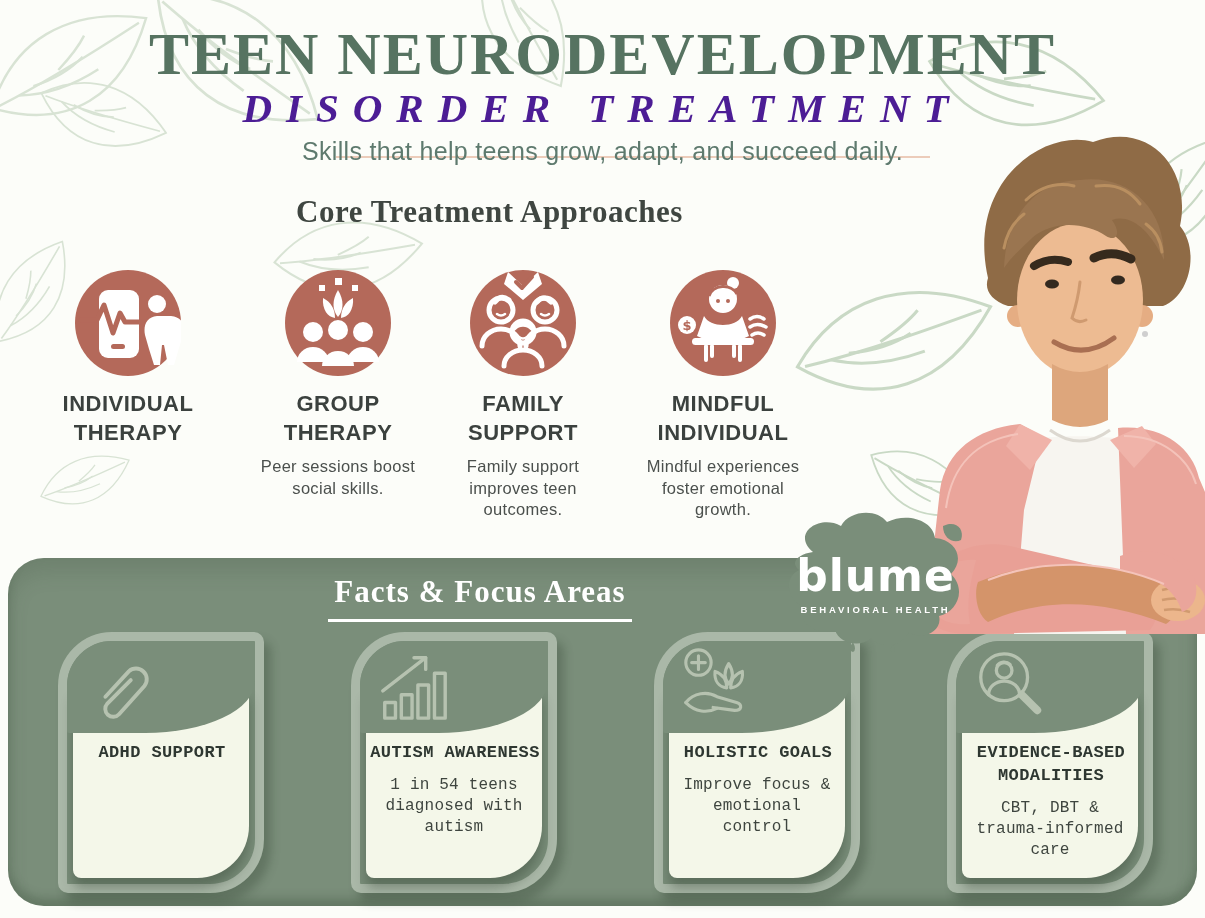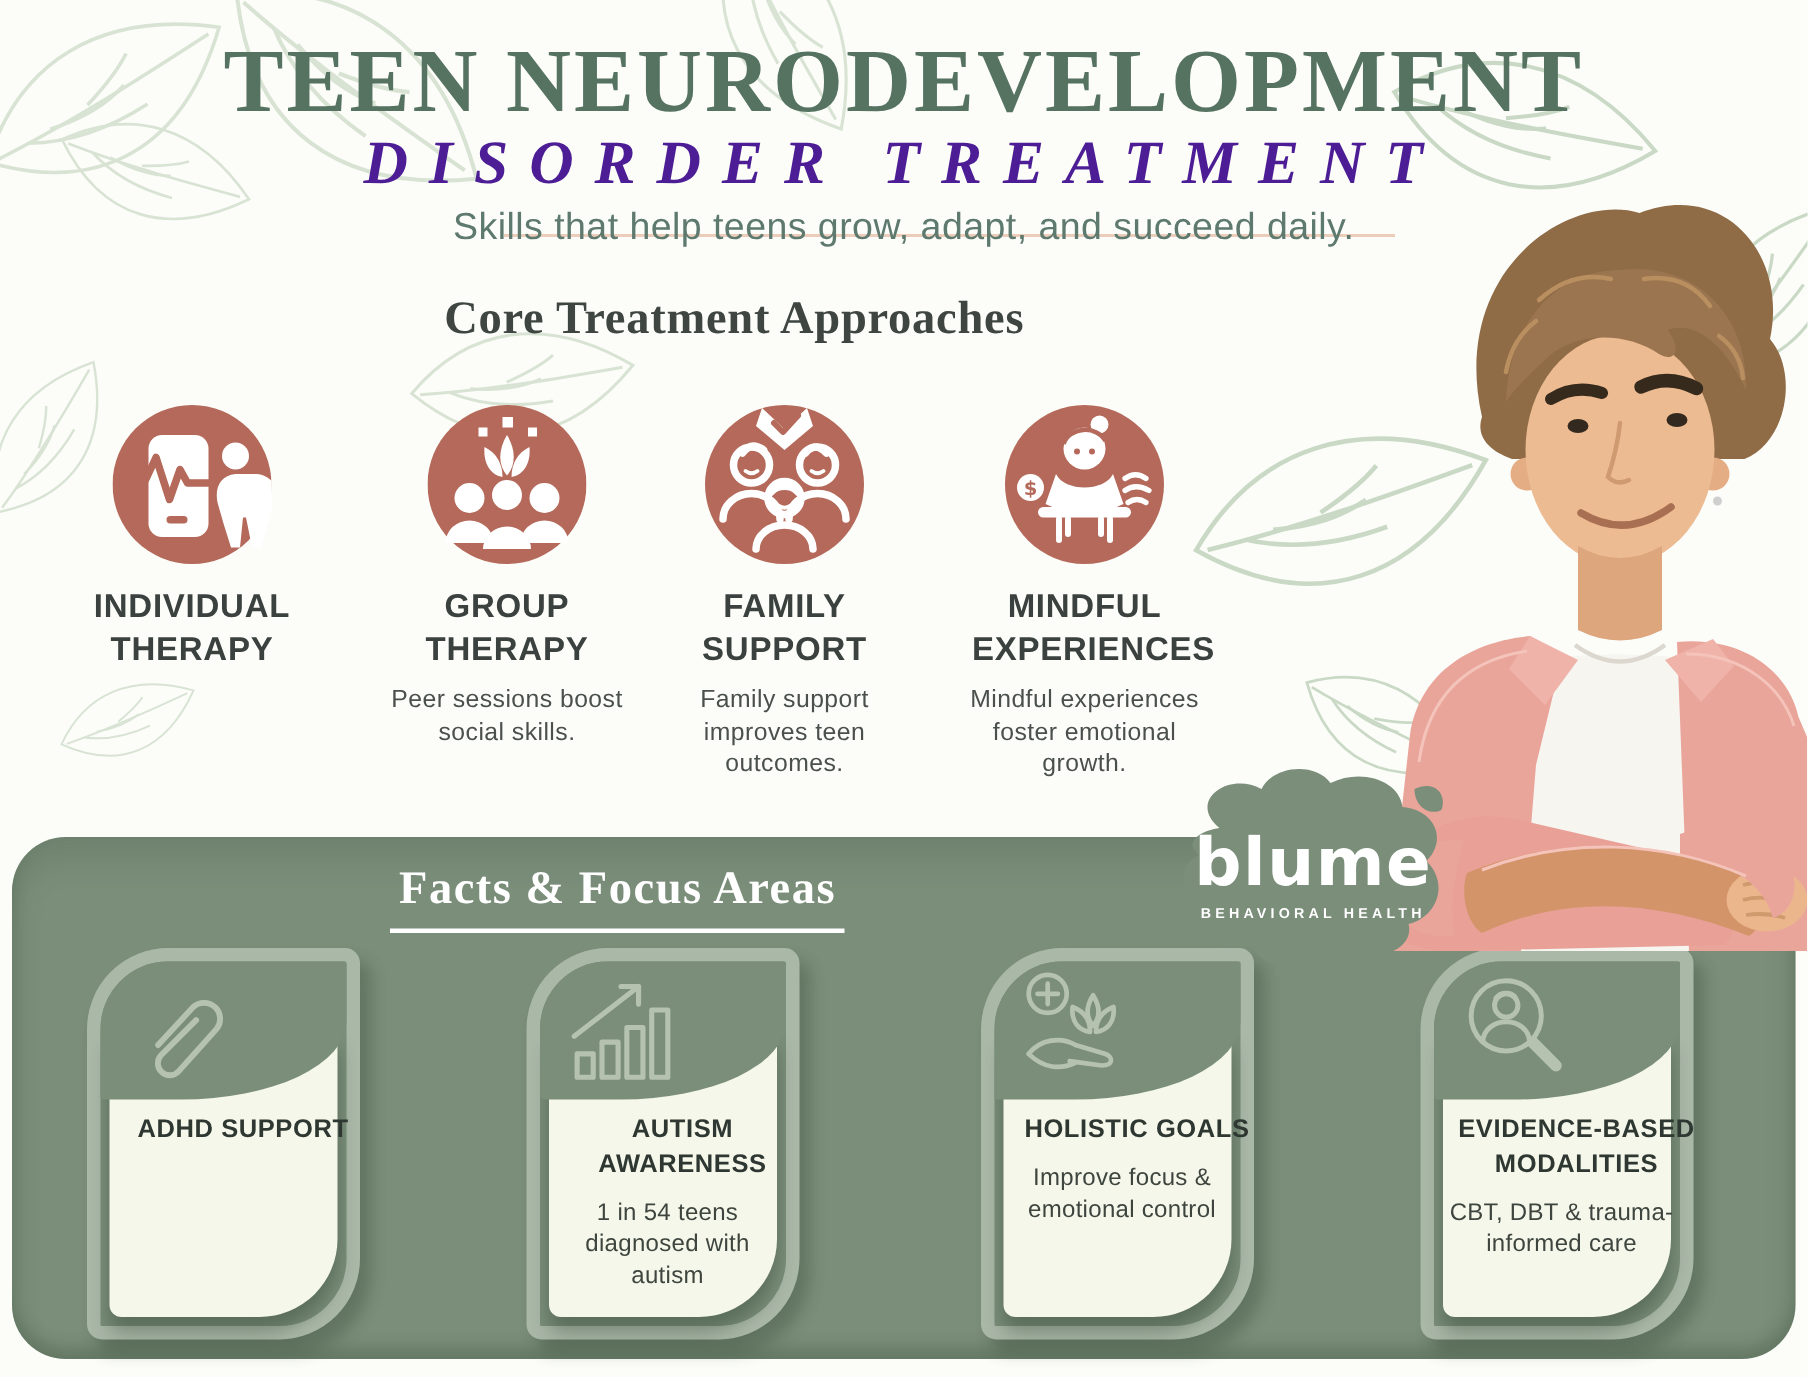--- a/index.html
+++ b/index.html
@@ -50,29 +50,29 @@
   }
   
   .photo{position:absolute;left:828px;top:128px;width:377px;height:506px;z-index:5;overflow:hidden;}
   
   .band{
     position:absolute;left:8px;top:558px;width:1189px;height:348px;
     background:#7a8e7a;border-radius:36px;z-index:2;
     box-shadow:inset 0 14px 20px rgba(60,80,60,0.18), inset 0 -8px 10px rgba(45,62,45,0.25);
   }
   .facts-heading{
-    position:absolute;top:16px;left:252px;width:440px;text-align:left;margin:0;z-index:3;
+    position:absolute;top:16px;left:252px;width:440px;text-align:center;margin:0;z-index:3;
   }
   .facts-heading span{
     display:inline-block;
     font-family:"Liberation Serif", serif;font-weight:bold;font-size:31px;color:#ffffff;
     letter-spacing:1px;border-bottom:3px solid #ffffff;padding:0 6px 9px 6px;
   }
   
-  .card{position:absolute;top:74px;width:182px;height:261px;}
+  .card{position:absolute;top:74px;width:206px;height:261px;font-family:Liberation Mono, monospace;}
   .c0{left:50px;} .c1{left:343px;} .c2{left:646px;} .c3{left:939px;}
   .card-frame{
     position:absolute;left:0;top:0;right:0;bottom:0;
     border:9px solid rgba(228,235,223,0.45);
     border-radius:54px 10px 54px 10px;
     box-shadow:7px 9px 10px rgba(42,58,42,0.30);
   }
   .card-cream{
     position:absolute;left:15px;right:15px;top:58px;bottom:15px;
     background:#f4f7e9;border-radius:2px 2px 52px 8px;
@@ -216,21 +216,21 @@
         <circle cx="48" cy="31" r="2" fill="#b4695a"></circle>
         <circle cx="58" cy="31" r="2" fill="#b4695a"></circle>
         <path d="M34,46 C40,58 66,58 72,46 L79,66 L70,70 L36,70 L27,66 Z" fill="#ffffff"></path>
         <rect x="22" y="68" width="62" height="7" rx="3.5" fill="#ffffff"></rect>
         <path d="M36,76 v14 M42,76 v10 M64,76 v10 M70,76 v14" stroke="#ffffff" stroke-width="4" stroke-linecap="round"></path>
         <circle cx="17" cy="55" r="9" fill="#ffffff"></circle>
         <text x="17" y="60" font-size="13" font-weight="bold" fill="#b4695a" text-anchor="middle" font-family="DejaVu Sans">$</text>
         <path d="M80,49 q7,-5 14,0 M80,57 q7,-5 16,0 M82,65 q6,-4 12,0" fill="none" stroke="#ffffff" stroke-width="3.5" stroke-linecap="round"></path>
       </svg>
     </div>
-    <div class="a-title">MINDFUL EXPERIENCES</div>
+    <div class="a-title">MINDFUL INDIVIDUAL</div>
     <div class="a-desc">Mindful experiences foster emotional growth.</div>
   </div>
 
   <section class="band">
     <h3 class="facts-heading">
       <span>Facts &amp; Focus Areas</span>
     </h3>
 
     <div class="card c0">
       <div class="card-frame"></div>

